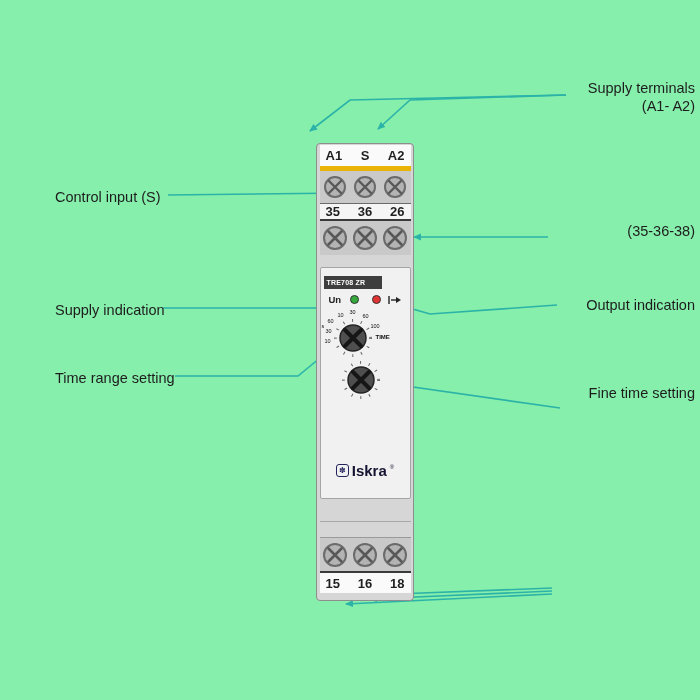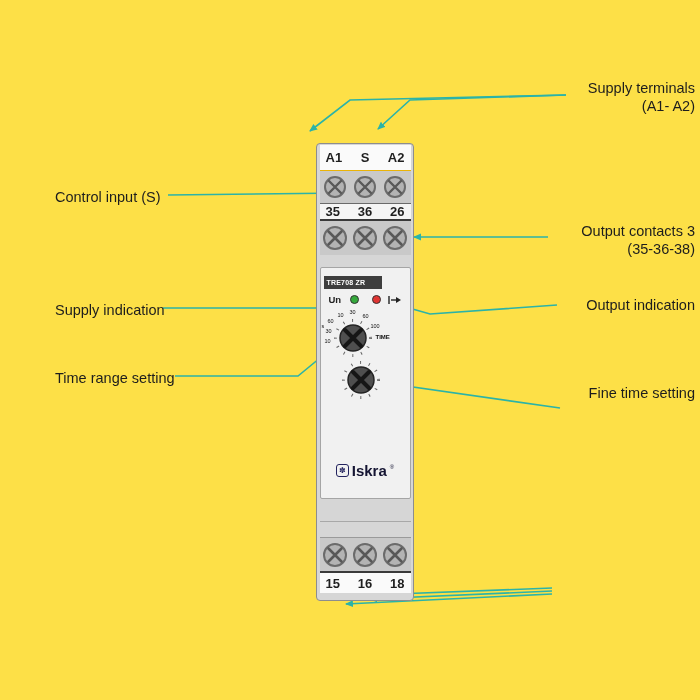--- a/index.html
+++ b/index.html
@@ -1,31 +1,31 @@
 <!DOCTYPE html>
 <html><head>
 <meta charset="utf-8">
 <style>
   html,body{margin:0;padding:0;background:#fff;}
-  .stage{position:relative;width:700px;height:700px;background:#fde047;
+  .stage{position:relative;width:700px;height:700px;background:#86efac;
          font-family:"Liberation Sans",sans-serif;overflow:hidden;}
   .callouts{position:absolute;left:0;top:0;width:700px;height:700px;}
 
   
   .lbl{position:absolute;font-size:14.5px;line-height:18px;color:#1d1d1d;white-space:nowrap;}
   .lbl.r{right:5px;text-align:right;}
 
   
   .device{position:absolute;left:316px;top:143px;width:98px;height:458px;}
   .body{position:absolute;left:0;top:0;right:0;bottom:0;background:#d6d6d6;
         border:1.5px solid #8d8d8d;border-radius:4px;}
   .strip{position:absolute;left:3.5px;width:91px;display:flex;justify-content:space-between;
          align-items:center;padding:0 6px;box-sizing:border-box;}
   .term-label{font-size:13px;font-weight:bold;color:#1f1f1f;}
-  .top-strip{top:2px;height:26px;background:#fafafa;border-bottom:1px solid #eab308;}
+  .top-strip{top:2px;height:26px;background:#fafafa;border-bottom:5px solid #eab308;}
   .mid-strip{top:60px;height:18px;background:#f5f5f5;border-top:1px solid #6a6a6a;border-bottom:2px solid #3a3a3a;}
   .bot-strip{top:428px;height:22px;background:#fafafa;border-top:2px solid #3a3a3a;text-align:center;}
   .screwblock{position:absolute;left:3.5px;width:91px;background:#c9c9c9;display:flex;
               justify-content:space-around;align-items:center;}
   .sb1{top:28px;height:32px;}
   .sb2{top:78px;height:34px;}
   .sb3{top:394px;height:34px;border-top:1px solid #9a9a9a;}
   .panel{position:absolute;left:3.5px;top:124px;width:91px;height:232px;background:#f1f1f1;
          border:1px solid #a5a5a5;border-radius:2px;box-sizing:border-box;}
   .model{position:absolute;left:3px;top:8px;width:58px;height:13px;background:#3e3e3e;
@@ -71,21 +71,20 @@
     <path d="M552 591 L370 599" marker-end="url(#ah)"></path>
     <path d="M552 594 L346 604" marker-end="url(#ah)"></path>
   </svg>
 
   <div class="lbl r" style="top:79px">
     <div>Supply terminals</div>
     <div>(A1- A2)</div>
   </div>
   <div class="lbl" style="left:55px;top:188px">Control input (S)</div>
   <div class="lbl r" style="top:222px">
-    <div>Output contacts 3</div>
     <div>(35-36-38)</div>
   </div>
   <div class="lbl" style="left:55px;top:301px">Supply indication</div>
   <div class="lbl r" style="top:296px">Output indication</div>
   <div class="lbl" style="left:55px;top:369px">Time range setting</div>
   <div class="lbl r" style="top:384px">Fine time setting</div>
   <div class="lbl r" style="top:567px">
   </div>
 
   <div class="device">

